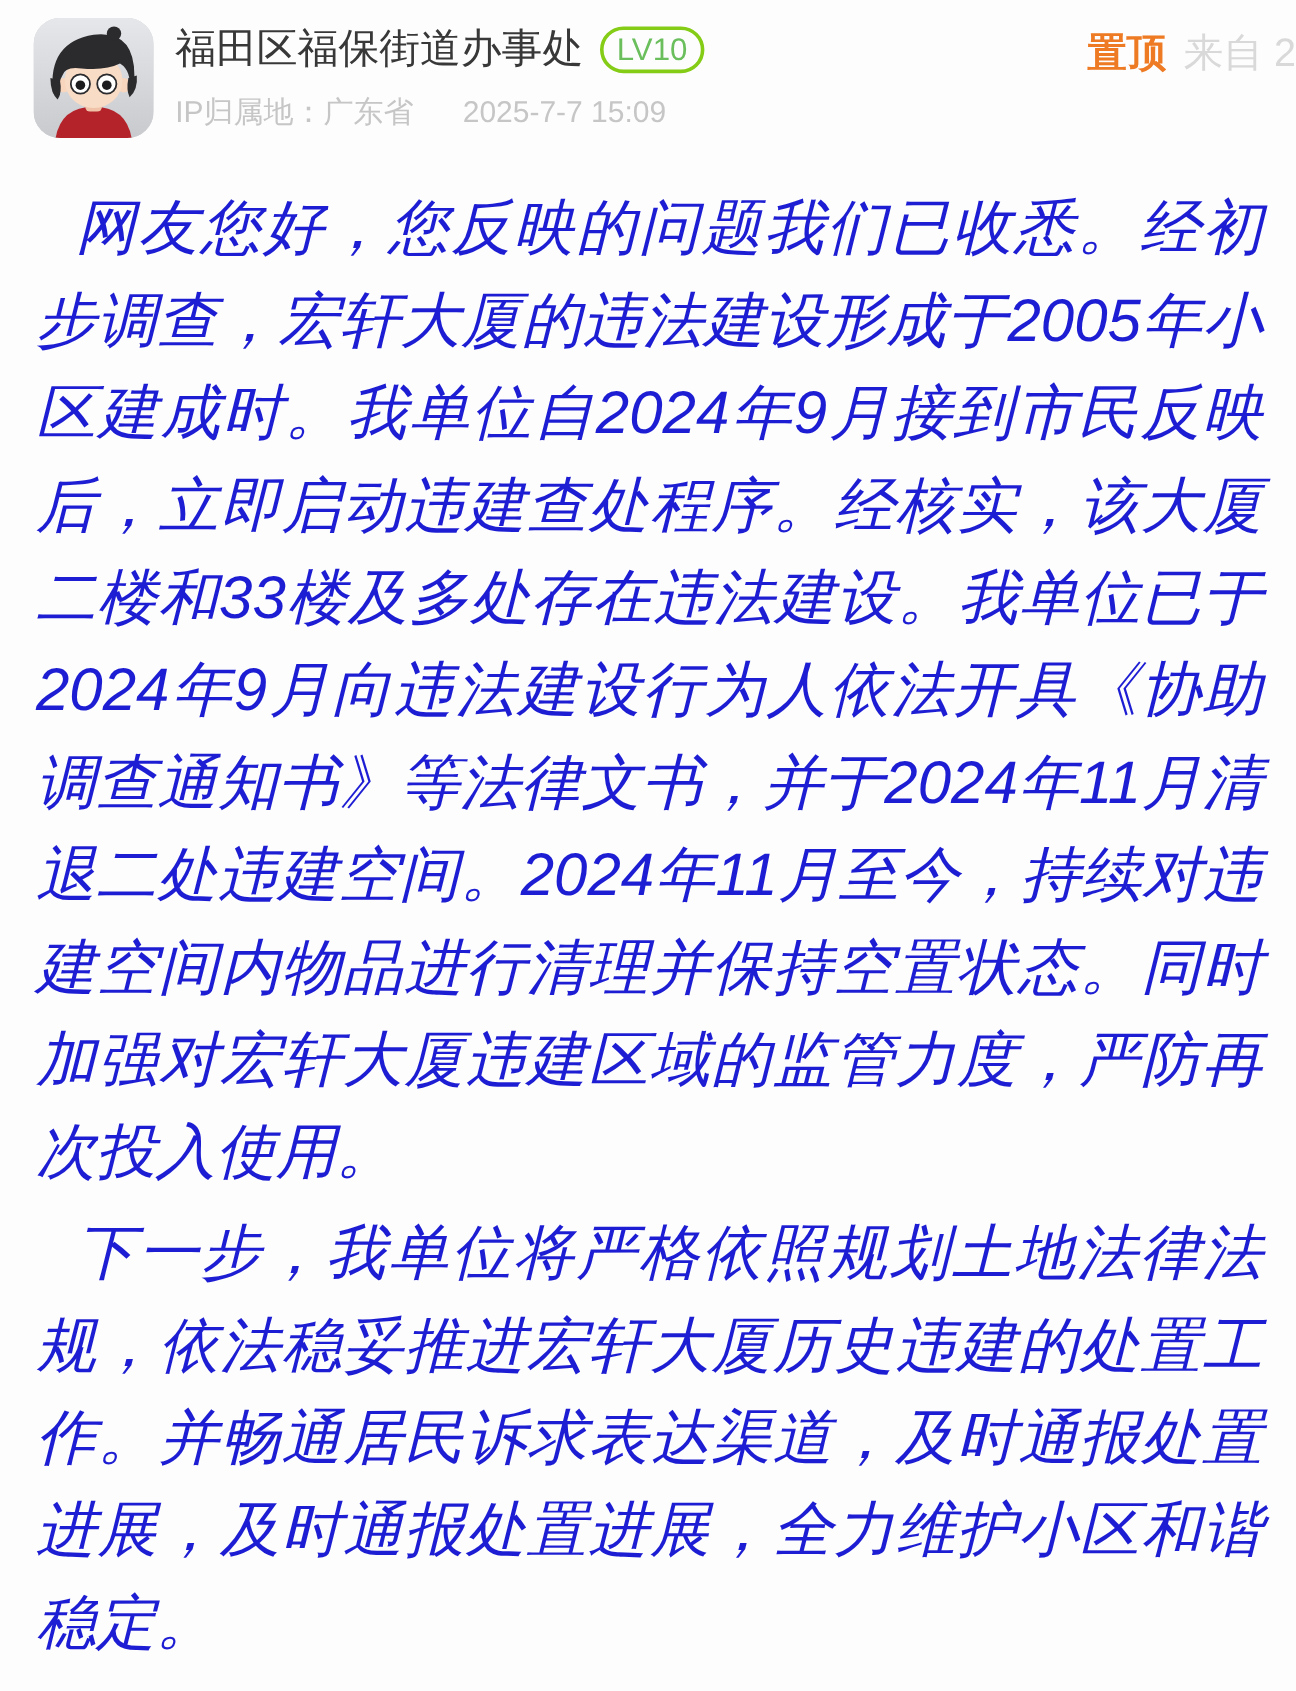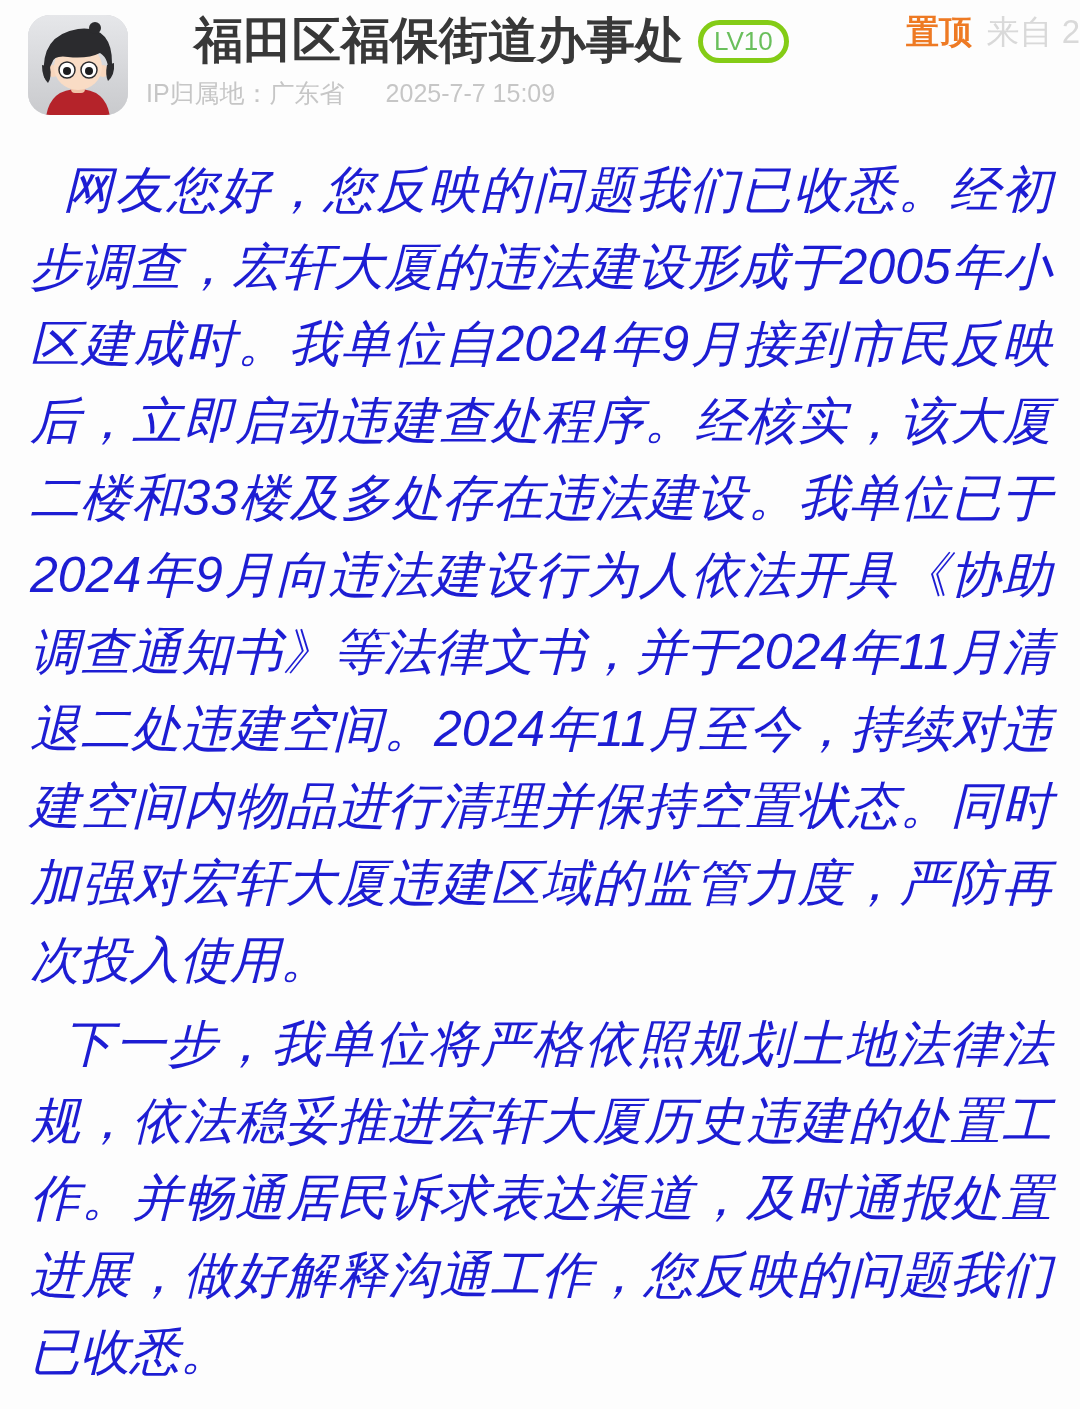--- a/index.html
+++ b/index.html
@@ -38,49 +38,48 @@
     top: 18px;
     width: 700px;
   }
   .name-row {
     display: flex;
     align-items: center;
     gap: 14px;
     height: 46px;
   }
   .username {
-    font-size: 49px;
-    font-weight: bold;
+    font-size: 34px;
+    font-weight: normal;
     color: #383838;
     letter-spacing: 0px;
     white-space: nowrap;
-    margin-left: 48px;
   }
   .level-badge {
     display: inline-block;
-    border: 5px solid #84cc16;
+    border: 3px solid #84cc16;
     color: #6abf5c;
     border-radius: 999px;
     font-size: 26px;
     line-height: 30px;
     padding: 1px 11px 2px 11px;
     font-weight: 500;
     background: #fdfdfd;
   }
   .meta-row {
     margin-top: 13px;
     font-size: 25px;
     color: #c6c6c6;
     white-space: nowrap;
   }
   .meta-row .ts { margin-left: 34px; }
   .header-right {
     position: absolute;
     right: 0px;
-    top: 10px;
+    top: 22px;
     white-space: nowrap;
     overflow: hidden;
     max-width: 200px;
   }
   .pinned {
     font-size: 33px;
     font-weight: bold;
     color: #ee7a24;
   }
   .from {
@@ -158,16 +157,16 @@
 
     <div class="header-right">
       <span class="pinned">置顶</span>
       <span class="from">来自 2</span>
     </div>
 
   </div>
 
   <div class="post-body">
     <p>网友您好，您反映的问题我们已收悉。经初步调查，宏轩大厦的违法建设形成于2005年小区建成时。我单位自2024年9月接到市民反映后，立即启动违建查处程序。经核实，该大厦二楼和33楼及多处存在违法建设。我单位已于2024年9月向违法建设行为人依法开具《协助调查通知书》等法律文书，并于2024年11月清退二处违建空间。2024年11月至今，持续对违建空间内物品进行清理并保持空置状态。同时加强对宏轩大厦违建区域的监管力度，严防再次投入使用。</p>
-    <p>下一步，我单位将严格依照规划土地法律法规，依法稳妥推进宏轩大厦历史违建的处置工作。并畅通居民诉求表达渠道，及时通报处置进展，做好解释沟通工作，您反映的问题我们已收悉。</p>
+    <p>下一步，我单位将严格依照规划土地法律法规，依法稳妥推进宏轩大厦历史违建的处置工作。并畅通居民诉求表达渠道，及时通报处置进展，及时通报处置进展，全力维护小区和谐稳定。</p>
   </div>
 
 </div>
 
 </body></html>

